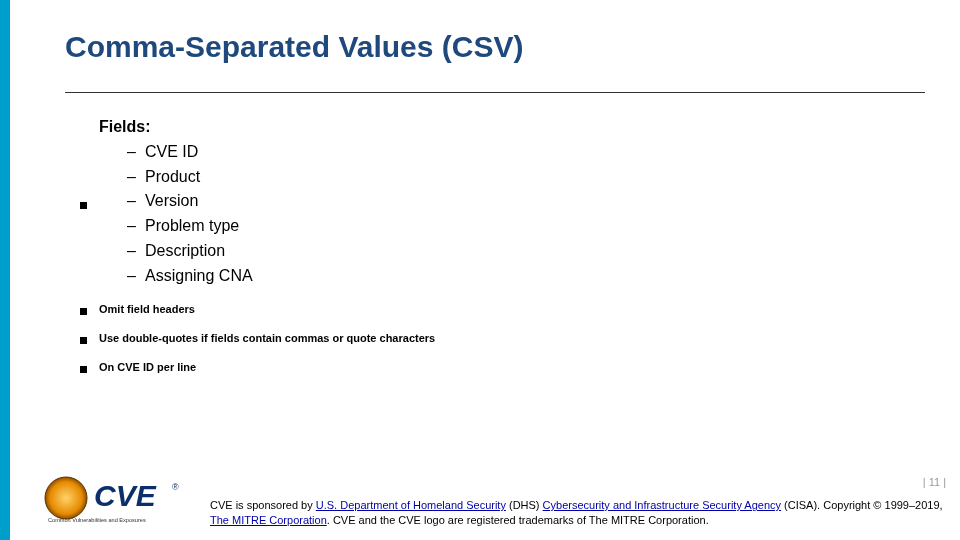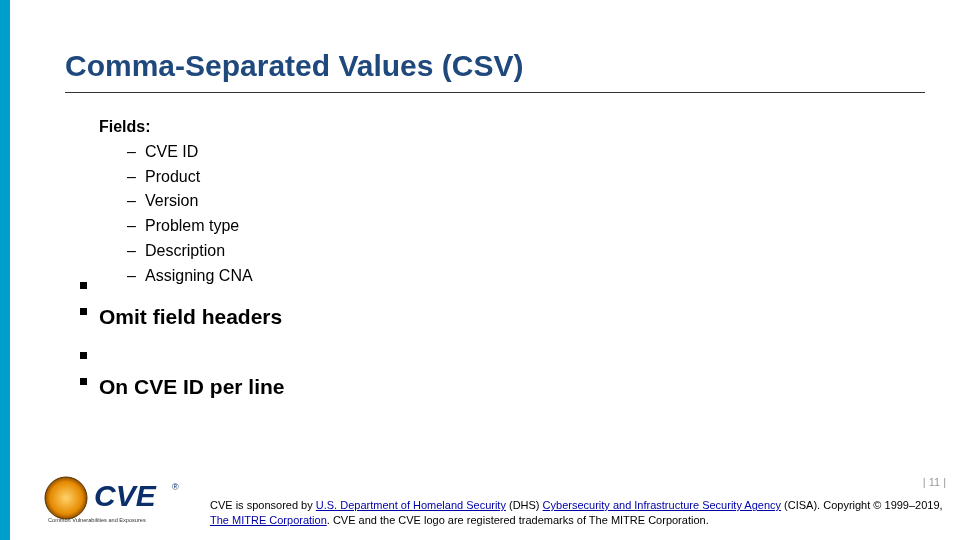--- a/index.html
+++ b/index.html
@@ -28,49 +28,48 @@
     width: 950px;
     height: 540px;
   }
   .title {
     position: absolute;
     left: 55px;
     top: 30px;
     font-size: 30px;
     font-weight: bold;
     color: #1f497d;
-    margin-top: 19px;
   }
   .hr {
     position: absolute;
     left: 55px;
     top: 92px;
     width: 860px;
     height: 0;
     border-top: 1px solid #333;
   }
   .content {
     position: absolute;
     left: 70px;
     top: 115px;
     width: 850px;
     font-size: 16px;
     font-weight: bold;
     line-height: 1.55;
   }
   .bullet-row {
     display: flex;
-    align-items: flex-end;
+    align-items: center;
     margin-bottom: 2px;
   }
   .bullet-row-lg {
     display: flex;
     align-items: flex-start;
     margin-top: 12px;
-    font-size: 21px;
+    font-size: 11px;
   }
   .sq {
     flex: 0 0 auto;
     width: 7px;
     height: 7px;
     background: #000;
     margin-top: 7px;
     margin-right: 12px;
   }
   .sub-list {
@@ -165,20 +164,21 @@
         </div>
       </div>
     </div>
 
     <div class="bullet-row-lg">
       <div class="sq"></div>
       <div>Omit field headers</div>
     </div>
     <div class="bullet-row-lg">
       <div class="sq"></div>
+      <div>Use double-quotes if fields contain commas or quote characters</div>
     </div>
     <div class="bullet-row-lg">
       <div class="sq"></div>
       <div>On CVE ID per line</div>
     </div>
 
   </div>
 
   <div class="footer">
     <div class="logo">

